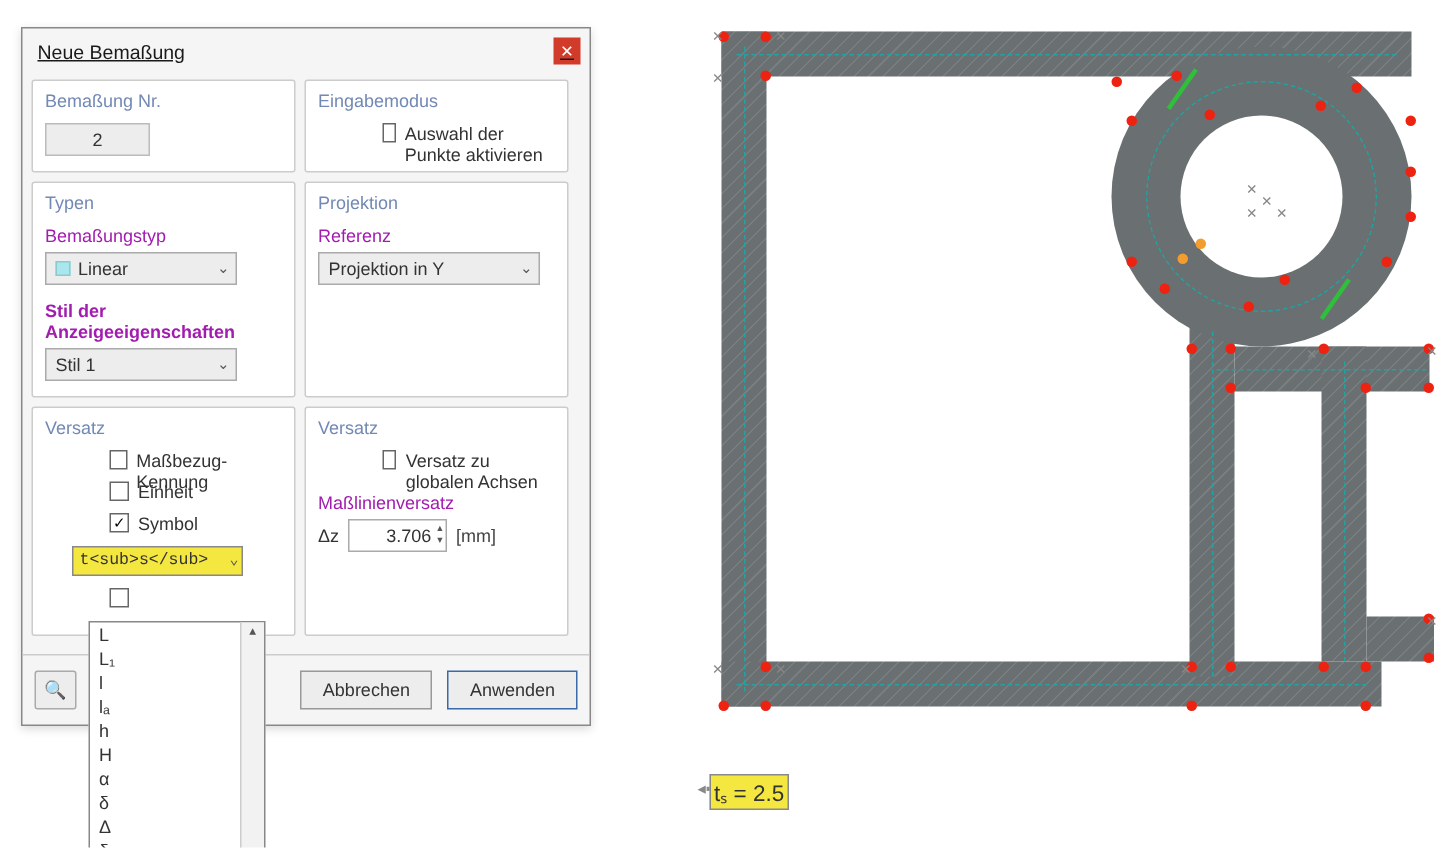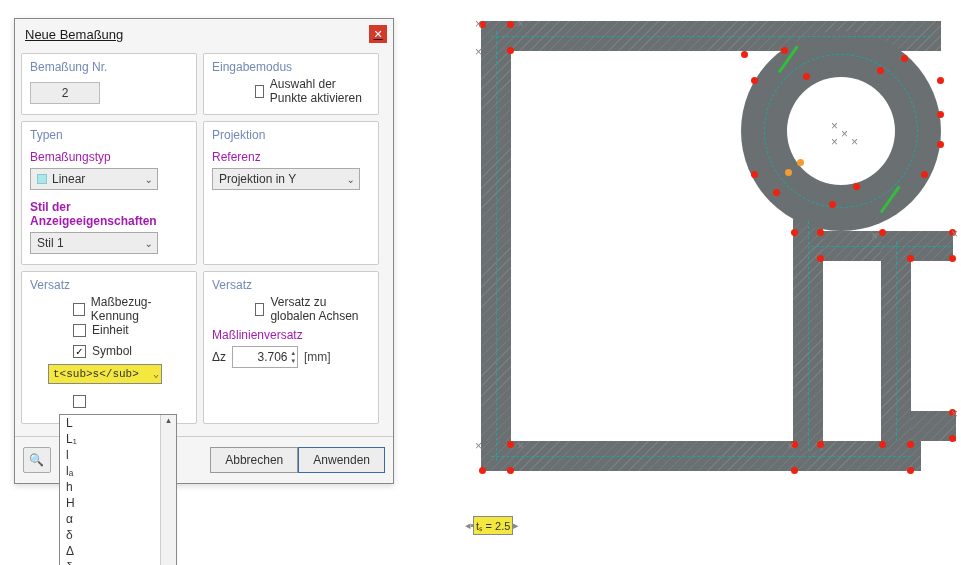--- a/index.html
+++ b/index.html
@@ -7,57 +7,57 @@
   .dialog { position:absolute; left:14px; top:18px; width:380px; border:1px solid #888; background:#f5f5f5; box-shadow:0 2px 6px rgba(0,0,0,0.15);}
   .titlebar { display:flex; align-items:center; justify-content:space-between; padding:6px 6px 6px 10px; font-size:13px; color:#1a1a1a;text-decoration:underline; }
   .closebtn { width:18px; height:18px; background:#d23a2a; display:flex; align-items:center; justify-content:center; color:#fff; font-size:11px; cursor:pointer; }
   .body { padding:4px 6px 6px 6px; display:flex; flex-wrap:wrap; gap:6px; position:relative;}
   .group { border:1px solid #ccc; background:#fff; border-radius:2px; padding:8px 8px 10px 8px; }
   .group-title { color:#7289b5; font-weight:400; margin:-2px 0 8px 0; font-size:12px; }
   .g-left  { width:176px; }
   .g-right { width:176px; }
   .field-label { color:#a21caf; margin-bottom:4px; }
   .num-input { width:70px; height:22px; border:1px solid #bbb; background:#ededed; text-align:center; display:inline-flex; align-items:center; justify-content:center;}
-  .checkbox-row { display:flex; align-items:center; gap:6px; margin:3px 0; height:18px;padding-left:43px;}
+  .checkbox-row { display:flex; align-items:flex-start; gap:6px; margin:3px 0; height:18px;padding-left:43px;}
   .chk { width:13px; height:13px; border:1px solid #666; background:#fff; display:inline-flex; align-items:center; justify-content:center; font-size:10px; color:#000;}
   .select { height:22px; border:1px solid #aaa; background:#ededed; display:flex; align-items:center; justify-content:space-between; padding:0 4px 0 6px; cursor:pointer; width:128px;}
   .select.wide { width:148px; }
   .sel-swatch { width:10px; height:10px; background:#a9e6ee; margin-right:5px; border:1px solid #8cc;}
   .chev { font-size:10px; color:#555; }
   .symbol-select { margin-top:4px; margin-left:18px; width:114px; background:#f4e840; border:1px solid #888; display:flex; align-items:center; justify-content:space-between; padding:0 2px 0 4px; height:20px; font-family:"Courier New", monospace; font-size:11px;}
   .dropdown-list { position:absolute; left:44px; top:395px; width:118px; border:1px solid #888; background:#fff; z-index:50; }
   .dropdown-row { display:flex; }
   .dropdown-items { flex:1; max-height:160px; overflow:hidden;}
   .dd-item { padding:1px 6px; font-size:12px; cursor:pointer; }
   .dd-scroll { width:16px; border-left:1px solid #ccc; background:#f2f2f2; display:flex; flex-direction:column; align-items:center; justify-content:space-between; font-size:9px; color:#555;}
   .offset-row { display:flex; align-items:center; gap:6px; margin-top:4px;}
   .spin { width:66px; height:22px; border:1px solid #aaa; background:#fff; display:flex; align-items:center; justify-content:flex-end; padding-right:2px; position:relative;}
   .spin-val { flex:1; text-align:right; padding-right:4px; }
   .spin-btns { display:flex; flex-direction:column; font-size:7px; color:#555; line-height:8px;}
   .unit { color:#444; }
   .btn-bar { border-top:1px solid #ccc; margin-top:6px; padding:10px 8px; display:flex; justify-content:space-between; align-items:center;}
   .lens-btn { width:28px; height:26px; border:1px solid #aaa; background:#ededed; display:flex; align-items:center; justify-content:center; cursor:pointer; border-radius:2px;}
-  .action-btns { display:flex; }
+  .action-btns { display:flex; gap:10px; }
   .btn { height:26px; padding:0 14px; border:1px solid #999; background:#ededed; display:flex; align-items:center; cursor:pointer;}
   .btn.primary { border:1.5px solid #3a6aa8; }
   
   .canvas-wrap { position:absolute; left:450px; top:10px; width:510px; height:545px; border:1px solid #fff; }
   .cad-bg { position:absolute; inset:0; background:#fff; }
   .shape { position:absolute; background:#6a7071; }
   .hatch { background: repeating-linear-gradient(135deg, #6a7071 0 6px, #787e7f 6px 7px); }
   .dashline-h { position:absolute; height:0; border-top:1.5px dashed #1fa3a3; }
   .dashline-v { position:absolute; width:0; border-left:1.5px dashed #1fa3a3; }
   .pt-red { position:absolute; width:7px; height:7px; background:#e21; border-radius:50%; }
   .pt-or  { position:absolute; width:7px; height:7px; background:#f39c2f; border-radius:50%; }
   .xmark  { position:absolute; font-size:12px; color:#888; font-family:Arial; }
   .diag   { position:absolute; background:#2fbf3a; transform-origin:left center; height:3px;}
   .circle-out { position:absolute; width:200px; height:200px; border-radius:50%; background:#6a7071;}
   .circle-in  { position:absolute; width:108px; height:108px; border-radius:50%; background:#fff;}
   .circle-mid { position:absolute; width:154px; height:154px; border-radius:50%; border:1.5px dashed #1fa3a3;}
-  .dim-label { position:absolute; background:#f4e840; border:1px solid #888; padding:1px 2px; font-size:11px; }
+  .dim-label { position:absolute; background:#f4e840; border:1px solid #888; padding:1px 2px; font-size:15px; }
   .dim-arrow { position:absolute; color:#888; font-size:11px; }
 </style>
 </head>
 <body>
 
 <div class="dialog">
   <div class="titlebar">
     <span>Neue Bemaßung</span>
     <div class="closebtn">
       <span>✕</span>

